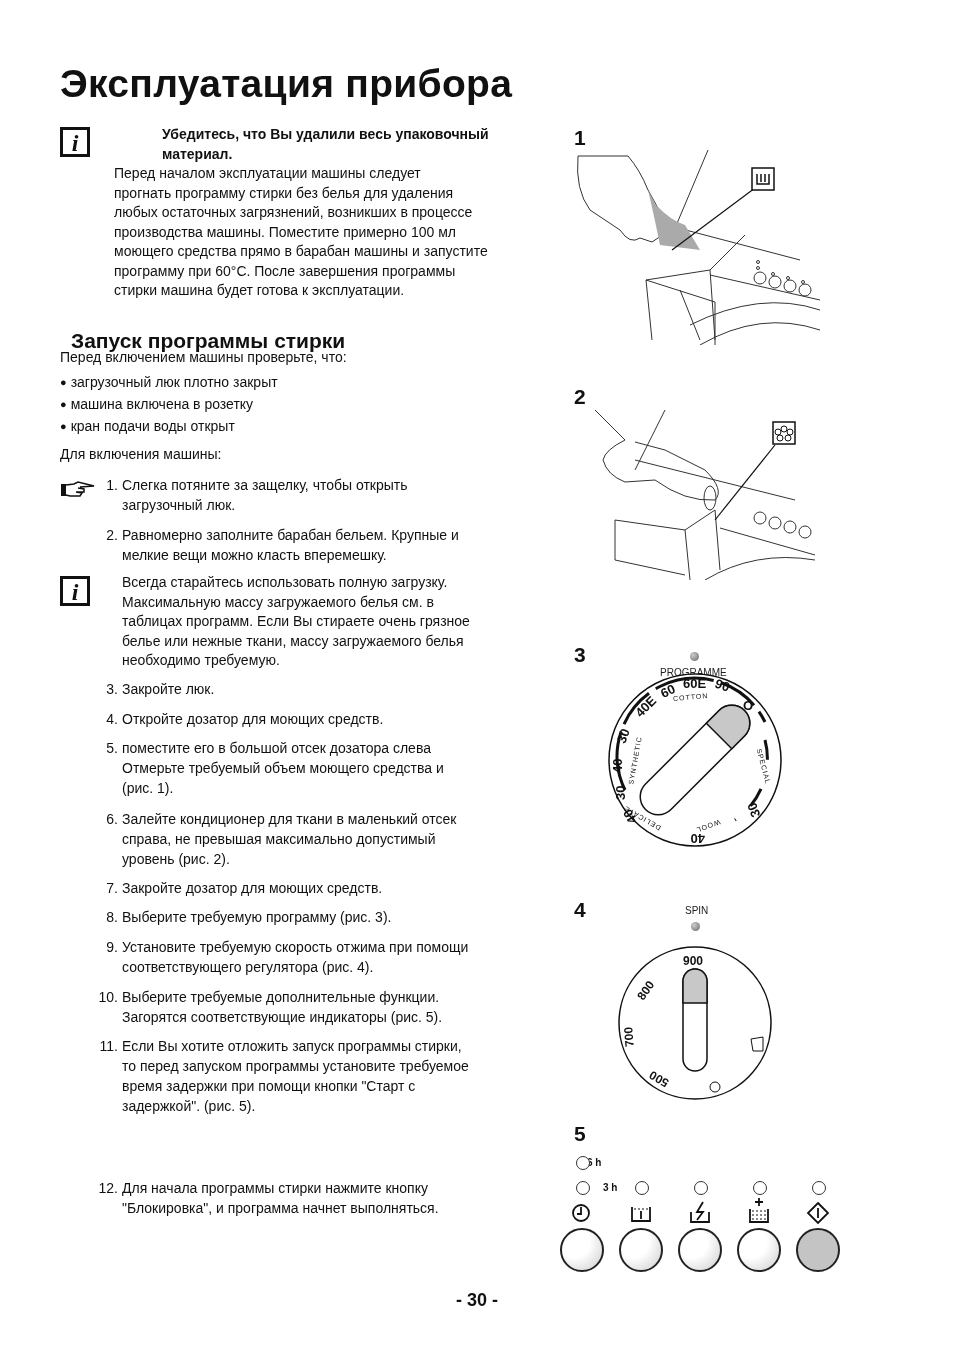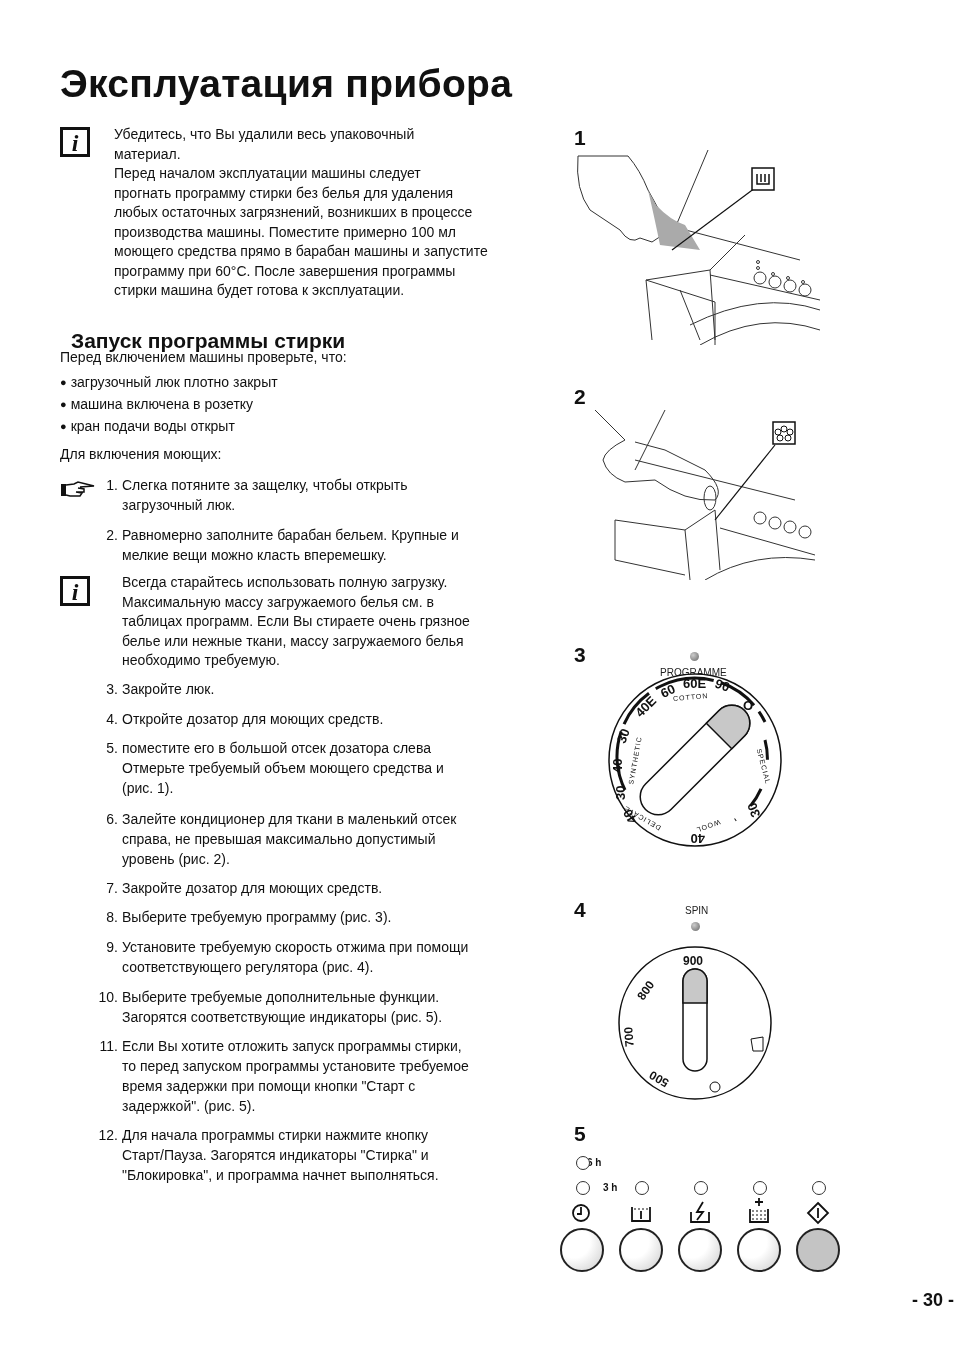--- a/index.html
+++ b/index.html
@@ -4,31 +4,31 @@
 <style>
   html, body { margin:0; padding:0; background:#fff; }
   body { width:954px; height:1351px; position:relative; overflow:hidden;
          font-family:"Liberation Sans", sans-serif; color:#111; }
   .abs { position:absolute; }
   h1 { position:absolute; left:60px; top:62px; margin:0; font-size:39px; font-weight:bold; letter-spacing:0.3px; }
   .info-icon { position:absolute; width:30px; height:30px; border:3px solid #111; box-sizing:border-box;
                font-family:"Liberation Serif", serif; font-style:italic; font-weight:bold; font-size:24px;
                text-align:center; line-height:26px; }
   .text { font-size:14px; line-height:19.5px; }
-  .bold { font-weight:normal; }
+  .bold { font-weight:bold;margin-left:48px; }
   h2 { position:absolute; left:60px; top:318px; margin:11px; font-size:21px; font-weight:bold; }
   .bullet { font-size:14px; line-height:21px; }
   .bullet::before { content:"●"; font-size:11px; margin-right:4px; position:relative; top:-1px; }
   .step { position:absolute; left:96px; width:400px; font-size:14px; line-height:20px; }
   .step .num { position:absolute; left:0; width:22px; text-align:right; }
   .step .body { margin-left:26px; }
   .fig-num { position:absolute; font-weight:bold; font-size:21px; }
   .small-label { position:absolute; font-size:10px; color:#222; }
   .led { position:absolute; width:9px; height:9px; border-radius:50%; background:radial-gradient(circle at 35% 35%, #ccc, #666); }
-  .pg { position:absolute; left:0; width:954px; top:1290px; text-align:right; font-weight:bold; font-size:18px; }
+  .pg { position:absolute; left:0; width:954px; top:1290px; text-align:center; font-weight:bold; font-size:18px; }
   .btn-round { position:absolute; width:40px; height:40px; border-radius:50%; border:2px solid #222;
                background:radial-gradient(circle at 30% 30%, #fff 40%, #ccc 100%); }
   .btn-round.start { background:#c4c4c4; }
   .ind { position:absolute; width:12px; height:12px; border-radius:50%; border:1px solid #333; background:#fff; }
   .ind-label { position:absolute; font-size:10px; font-weight:bold;padding-left:32px; }
 </style>
 </head>
 <body>
 
 <h1>Эксплуатация прибора</h1>
@@ -46,21 +46,21 @@
   <div>стирки машина будет готова к эксплуатации.</div>
 </div>
 
 <h2>Запуск программы стирки</h2>
 <div class="abs text" style="left:60px;top:348px;">Перед включением машины проверьте, что:</div>
 <div class="abs" style="left:60px;top:372px;">
   <div class="bullet">загрузочный люк плотно закрыт</div>
   <div class="bullet">машина включена в розетку</div>
   <div class="bullet">кран подачи воды открыт</div>
 </div>
-<div class="abs text" style="left:60px;top:445px;">Для включения моющих:</div>
+<div class="abs text" style="left:60px;top:445px;">Для включения машины:</div>
 
 <svg class="abs" style="left:60px;top:480px;" width="38" height="20" viewBox="0 0 38 20">
   <rect x="1" y="4" width="5" height="12" fill="#111"></rect>
   <path d="M6 5 L14 4 L18 2 L34 6 L20 7 M18 8 L24 9 L24 12 L16 12 M16 12 L22 13 L20 16 L10 16 L6 15" fill="none" stroke="#111" stroke-width="1.5"></path>
 </svg>
 
 <div class="step" style="top:475px;">
   <span class="num">1.</span>
   <div class="body">
       <div>Слегка потяните за защелку, чтобы открыть</div>
@@ -140,25 +140,24 @@
 </div>
 <div class="step" style="top:1036px;">
   <span class="num">11.</span>
   <div class="body">
       <div>Если Вы хотите отложить запуск программы стирки,</div>
       <div>то перед запуском программы установите требуемое</div>
       <div>время задержки при помощи кнопки "Старт с</div>
       <div>задержкой". (рис. 5).</div>
     </div>
 </div>
-<div class="step" style="top:1125px;">
+<div class="step" style="top:1178px;">
   <span class="num">12.</span>
   <div class="body">
       <div>Для начала программы стирки нажмите кнопку</div>
-      <div>Старт/Пауза. Загорятся индикаторы "Стирка" и</div>
       <div>"Блокировка", и программа начнет выполняться.</div>
     </div>
 </div>
 
 <div class="fig-num" style="left:574px;top:126px;">1</div>
 <svg class="abs" style="left:560px;top:150px;" width="260" height="195" viewBox="0 0 260 195">
   <g fill="none" stroke="#333" stroke-width="1">
     <path d="M18 6 L68 6 Q80 20 88 40 L110 80 L92 92 L80 88 Q70 95 60 80 L30 60 Q15 40 18 6"></path>
     <path d="M148 0 L110 90"></path>
     <path d="M118 78 L240 110"></path>

